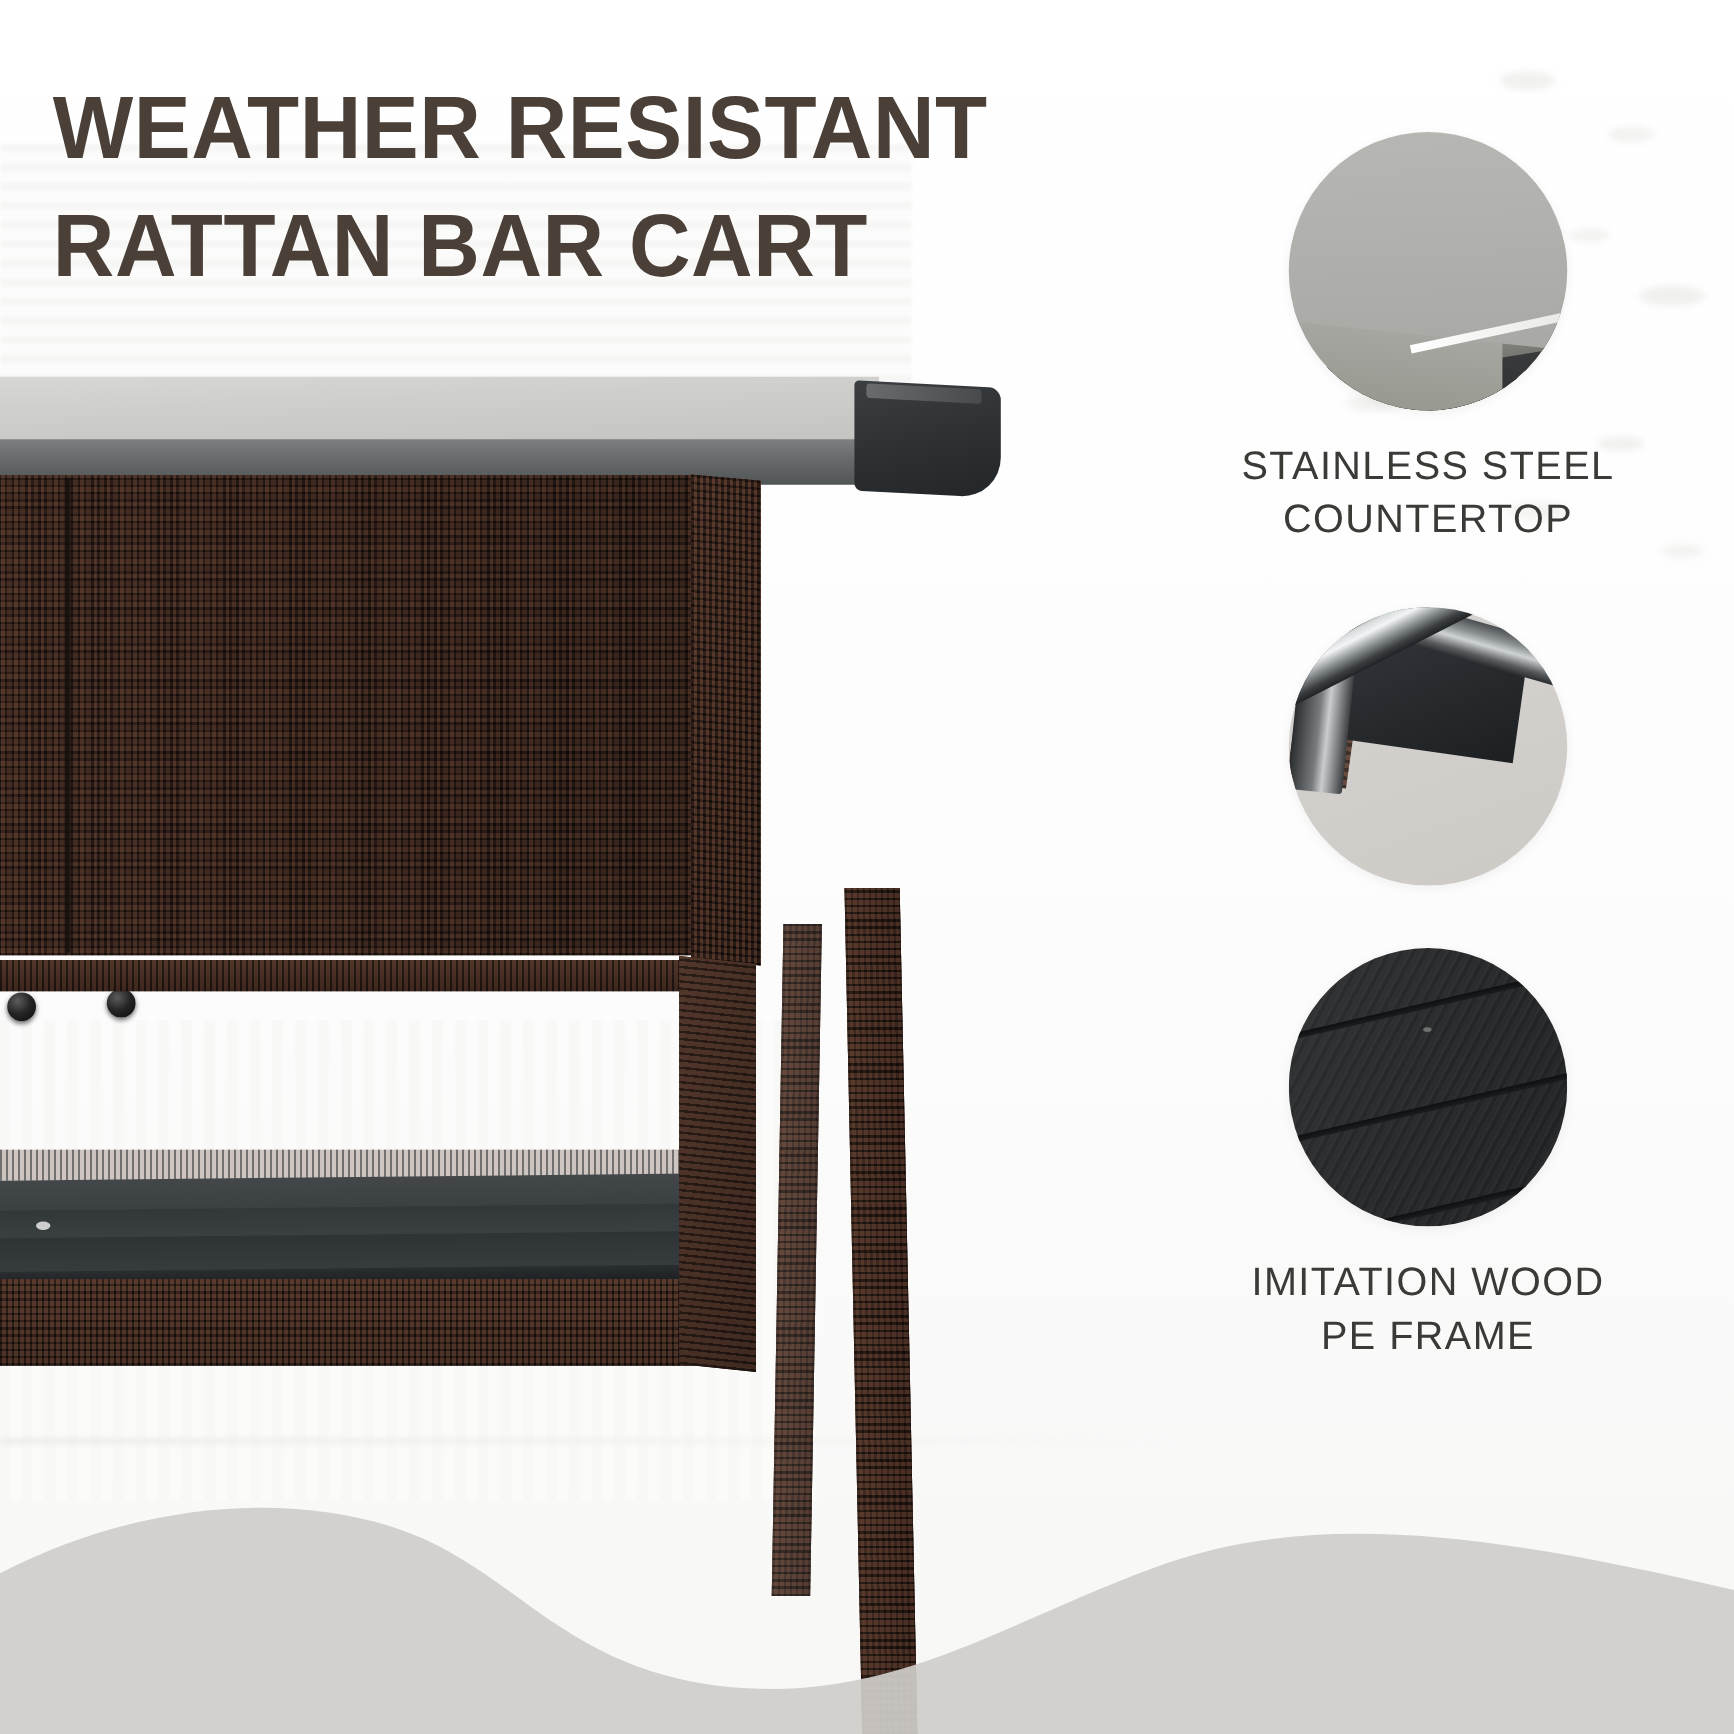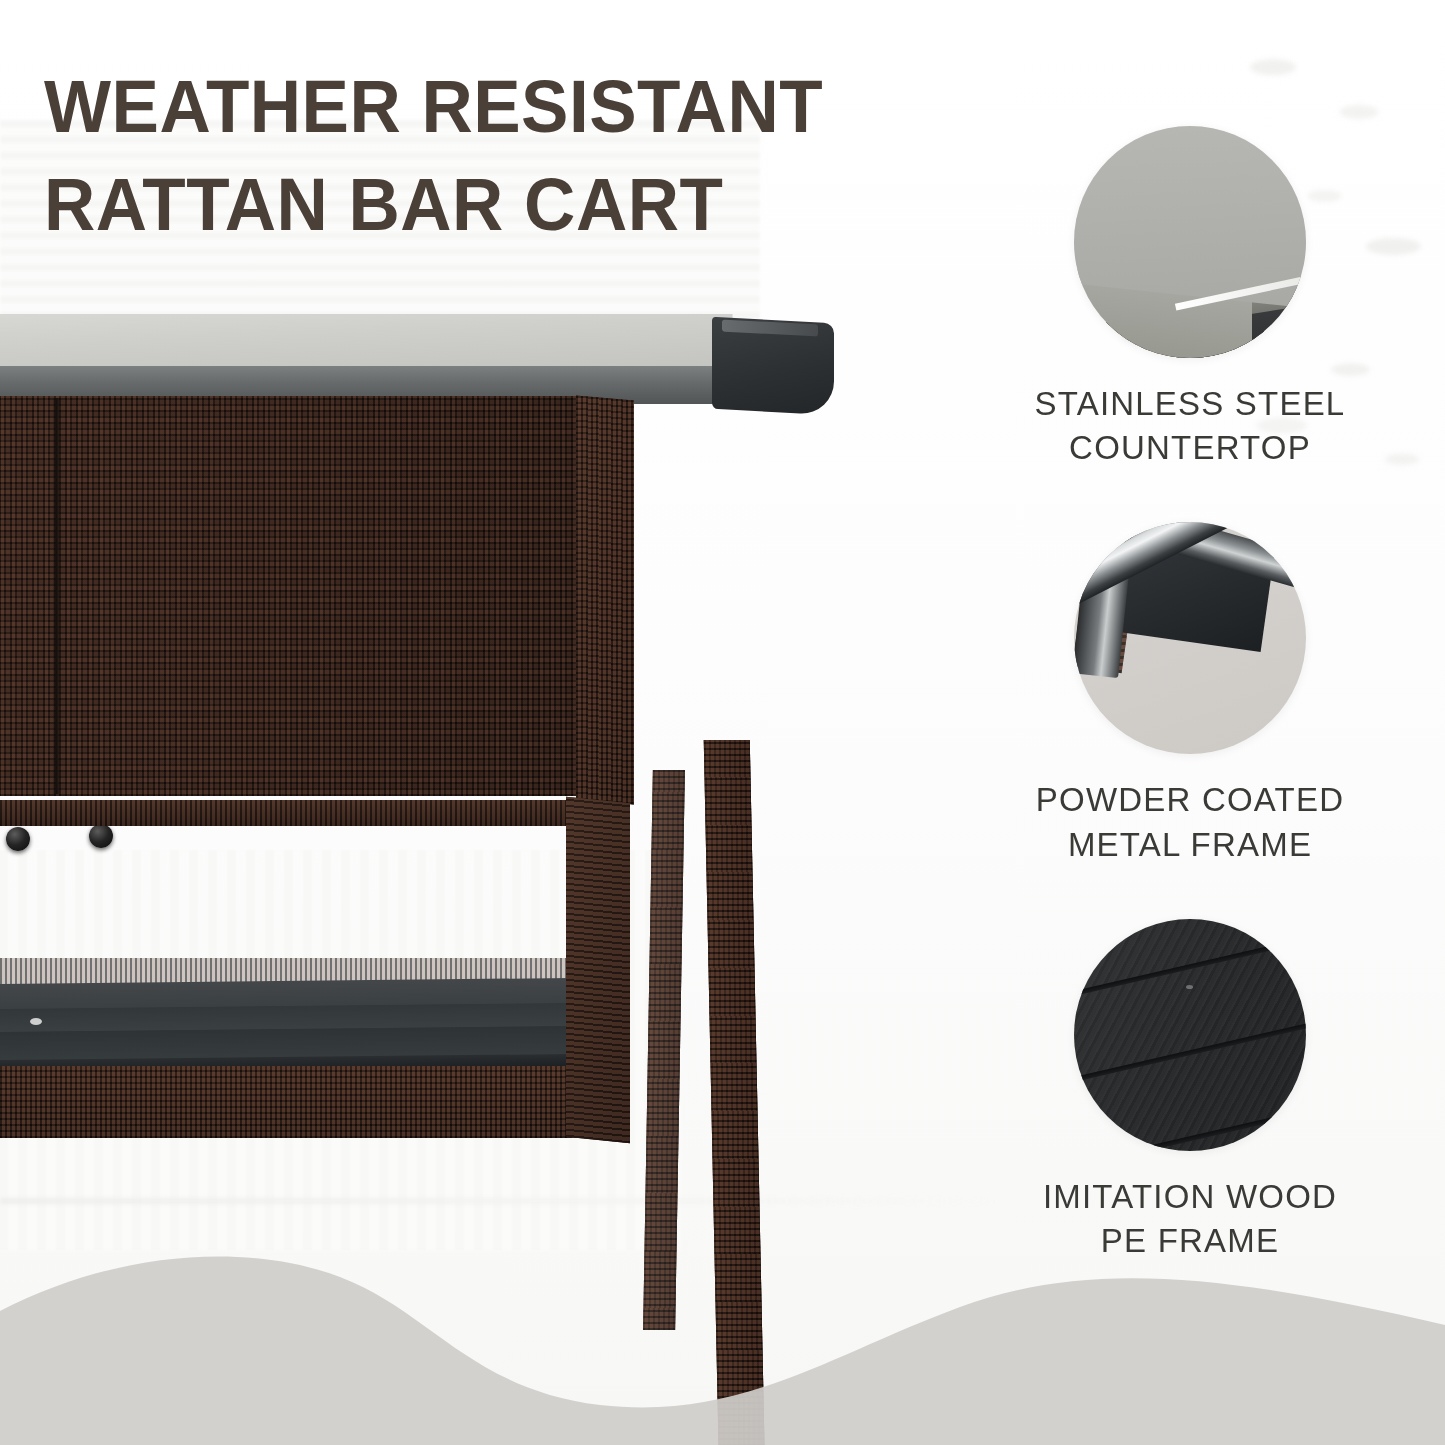--- a/index.html
+++ b/index.html
@@ -183,21 +183,21 @@
     background-color:#3b2720;
     background-image:
       repeating-linear-gradient(0deg,rgba(0,0,0,.45) 0 2px,rgba(115,74,54,.24) 2px 6px),
       repeating-linear-gradient(90deg,rgba(0,0,0,.35) 0 2px,rgba(100,64,46,.18) 2px 5px),
       linear-gradient(90deg,#4d3429,#321f19);
   }
   .leg-front{left:922px;top:440px;width:46px;height:790px;transform:skewX(1.2deg);}
   .leg-back{left:858px;top:470px;width:32px;height:560px;transform:skewX(-1deg);opacity:.92;}
 
   
-  .callouts{position:absolute;left:960px;top:126px;width:460px;}
+  .callouts{position:absolute;left:960px;top:110px;width:460px;}
   .callout{position:relative;width:460px;text-align:center;}
   .callout + .callout{margin-top:0;}
   .bubble{
     width:232px;height:232px;border-radius:50%;
     margin:0 auto;overflow:hidden;position:relative;
     box-shadow:0 2px 10px rgba(0,0,0,.06);
   }
   .callout-label{
     margin-top:24px;
     color:#3a3a37;
@@ -361,22 +361,20 @@
     </div>
 
     <div class="callout" style="margin-top:52px">
       <div class="bubble b2">
         <div class="wicker-peek"></div>
         <div class="corner-dark"></div>
         <div class="bar-left"></div>
         <div class="bar-upper"></div>
         <div class="bar-main"></div>
       </div>
-      <div class="callout-label">POWDER COATED
-METAL FRAME</div>
     </div>
 
     <div class="callout" style="margin-top:52px">
       <div class="bubble b3">
         <div class="plank-groove pg1"></div>
         <div class="plank-groove pg2"></div>
         <div class="plank-groove pg3"></div>
         <div class="b3-speck"></div>
       </div>
       <div class="callout-label">IMITATION WOOD

